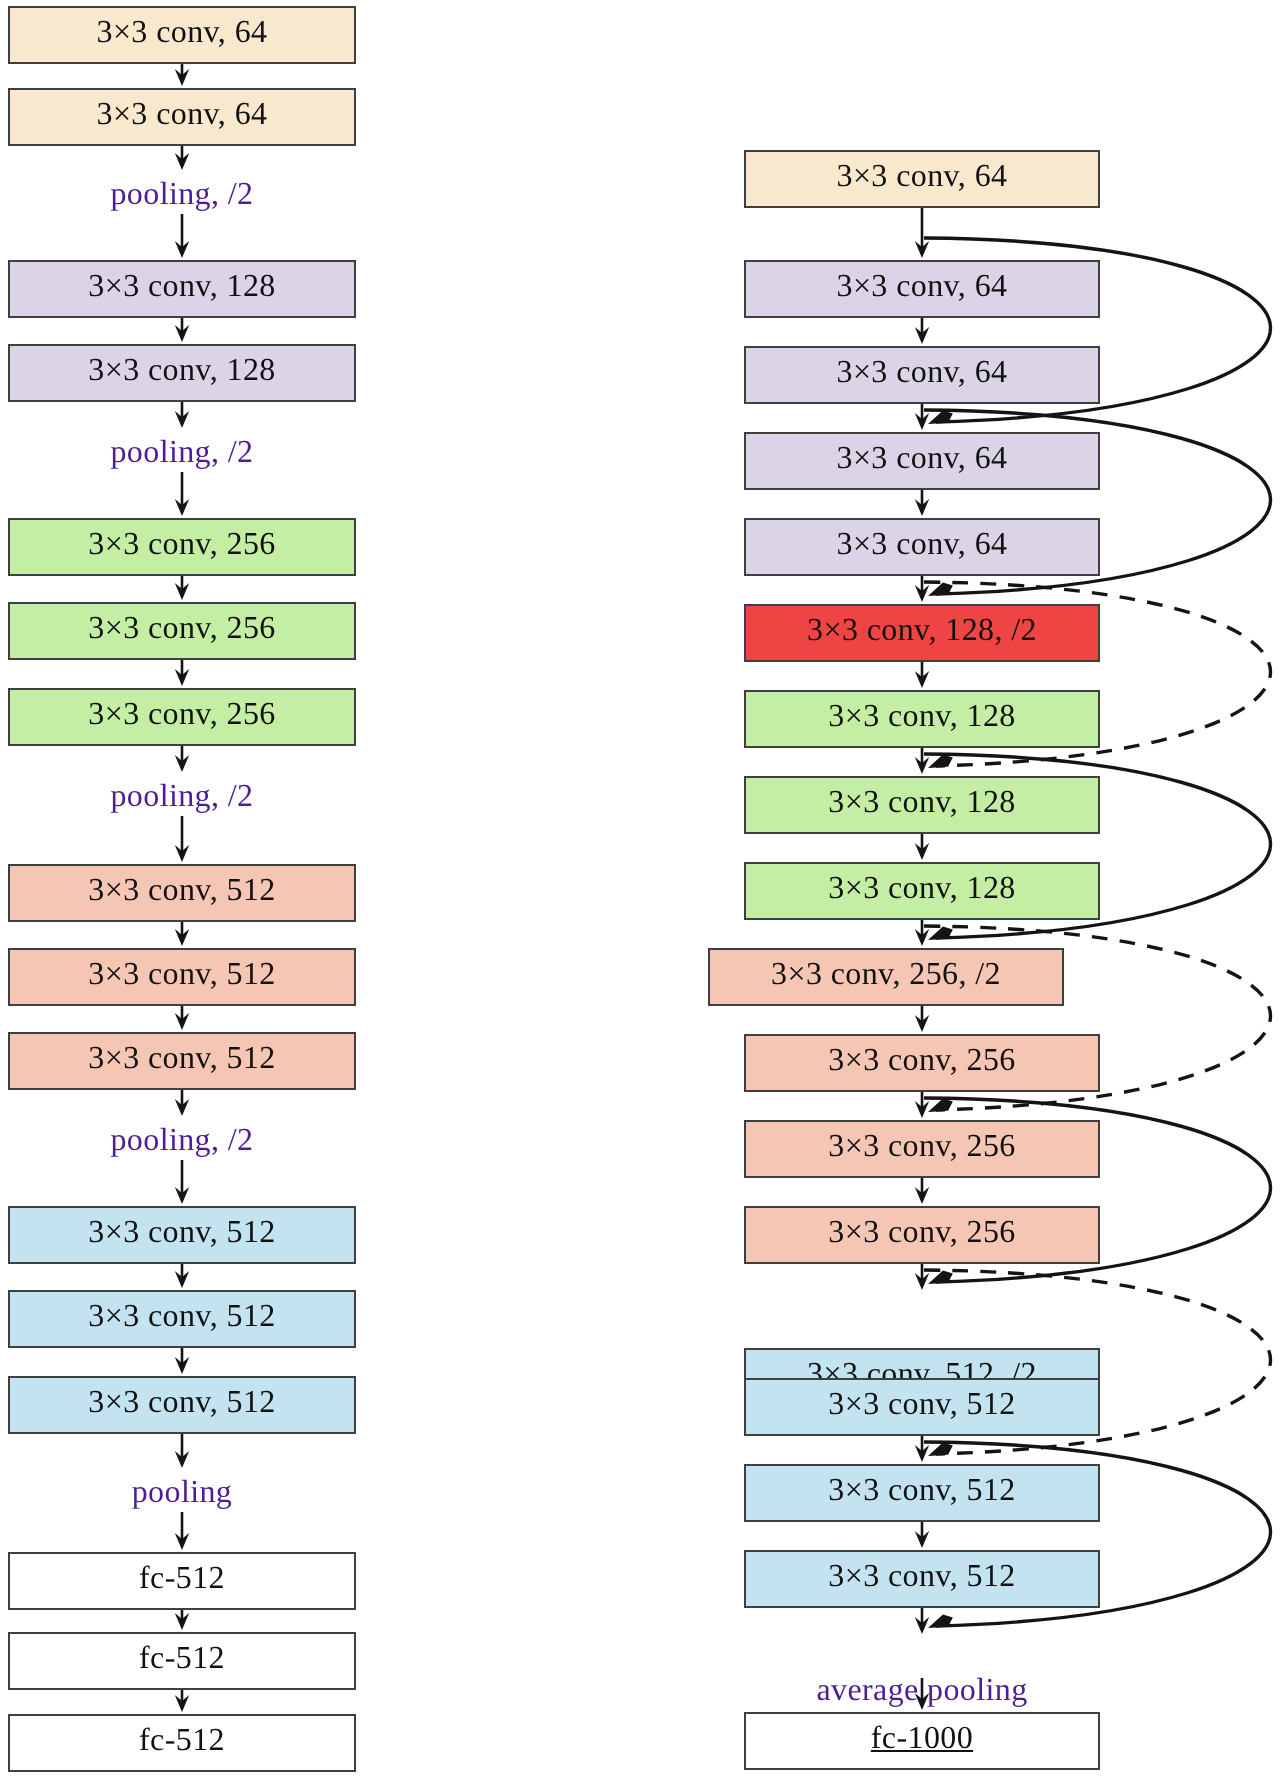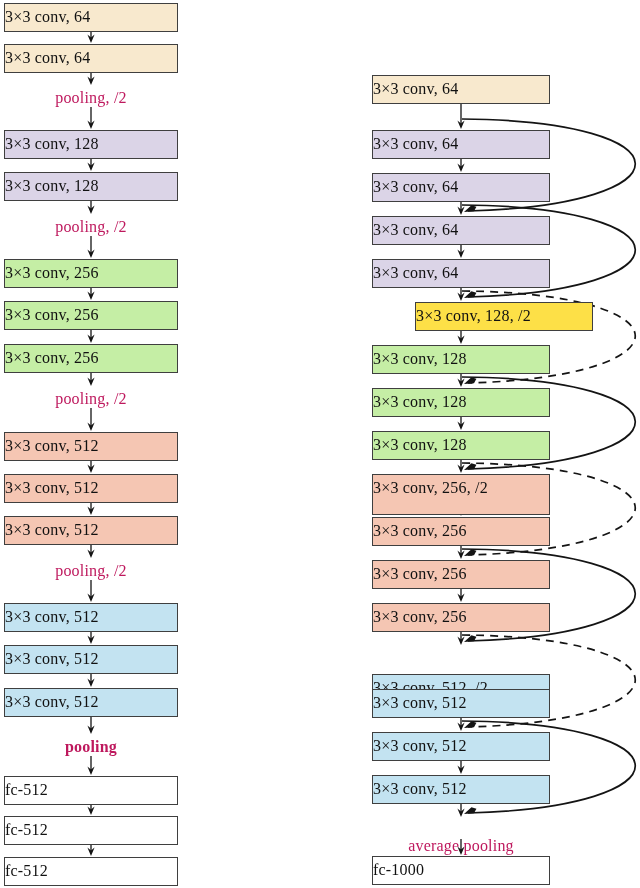--- a/index.html
+++ b/index.html
@@ -13,32 +13,33 @@
   }
   #lines {
     position: absolute;
     left: 0; top: 0;
     width: 640px; height: 888px;
   }
   .nnbox {
     position: absolute;
     box-sizing: border-box;
     border: 1.5px solid #3f3f3f;
+    text-align: center;
     font-size: 16px;
     color: #111111;
     line-height: 26px;
     background: #ffffff;
     letter-spacing: 0.2px;
   }
   .plabel {
     position: absolute;
     box-sizing: border-box;
     text-align: center;
     font-size: 16px;
-    color: #be185d;
+    color: #4c1d95;
     line-height: 18px;
     letter-spacing: 0.2px;
   }
 </style>
 </head>
 <body>
 
 <div class="stage">
   <svg id="lines" viewBox="0 0 640 888" xmlns="http://www.w3.org/2000/svg">
       <line x1="91" y1="32" x2="91" y2="39" stroke="#141414" stroke-width="1.3"></line>
@@ -145,37 +146,37 @@
       <div class="nnbox" style="left: 4px; top: 301px; width: 174px; height: 29px; background: rgb(197, 238, 165);">3×3 conv, 256</div>
       <div class="nnbox" style="left: 4px; top: 344px; width: 174px; height: 29px; background: rgb(197, 238, 165);">3×3 conv, 256</div>
       <div class="plabel" style="left: 11px; top: 390px; width: 160px; height: 18px;">pooling, /2</div>
       <div class="nnbox" style="left: 4px; top: 432px; width: 174px; height: 29px; background: rgb(245, 198, 179);">3×3 conv, 512</div>
       <div class="nnbox" style="left: 4px; top: 474px; width: 174px; height: 29px; background: rgb(245, 198, 179);">3×3 conv, 512</div>
       <div class="nnbox" style="left: 4px; top: 516px; width: 174px; height: 29px; background: rgb(245, 198, 179);">3×3 conv, 512</div>
       <div class="plabel" style="left: 11px; top: 562px; width: 160px; height: 18px;">pooling, /2</div>
       <div class="nnbox" style="left: 4px; top: 603px; width: 174px; height: 29px; background: rgb(195, 227, 241);">3×3 conv, 512</div>
       <div class="nnbox" style="left: 4px; top: 645px; width: 174px; height: 29px; background: rgb(195, 227, 241);">3×3 conv, 512</div>
       <div class="nnbox" style="left: 4px; top: 688px; width: 174px; height: 29px; background: rgb(195, 227, 241);">3×3 conv, 512</div>
-      <div class="plabel" style="left: 11px; top: 738px; width: 160px; height: 18px; font-weight: bold;">pooling</div>
+      <div class="plabel" style="left: 11px; top: 738px; width: 160px; height: 18px;">pooling</div>
       <div class="nnbox" style="left: 4px; top: 776px; width: 174px; height: 29px; background: rgb(255, 255, 255);">fc-512</div>
       <div class="nnbox" style="left: 4px; top: 816px; width: 174px; height: 29px; background: rgb(255, 255, 255);">fc-512</div>
       <div class="nnbox" style="left: 4px; top: 857px; width: 174px; height: 29px; background: rgb(255, 255, 255);">fc-512</div>
       <div class="nnbox" style="left: 372px; top: 75px; width: 178px; height: 29px; background: rgb(248, 233, 206);">3×3 conv, 64</div>
       <div class="nnbox" style="left: 372px; top: 130px; width: 178px; height: 29px; background: rgb(219, 212, 231);">3×3 conv, 64</div>
       <div class="nnbox" style="left: 372px; top: 173px; width: 178px; height: 29px; background: rgb(219, 212, 231);">3×3 conv, 64</div>
       <div class="nnbox" style="left: 372px; top: 216px; width: 178px; height: 29px; background: rgb(219, 212, 231);">3×3 conv, 64</div>
       <div class="nnbox" style="left: 372px; top: 259px; width: 178px; height: 29px; background: rgb(219, 212, 231);">3×3 conv, 64</div>
-      <div class="nnbox" style="left: 372px; top: 302px; width: 178px; height: 29px; background: #fde047; margin-left: 43px;">3×3 conv, 128, /2</div>
+      <div class="nnbox" style="left: 372px; top: 302px; width: 178px; height: 29px; background: #ef4444;">3×3 conv, 128, /2</div>
       <div class="nnbox" style="left: 372px; top: 345px; width: 178px; height: 29px; background: rgb(197, 238, 165);">3×3 conv, 128</div>
       <div class="nnbox" style="left: 372px; top: 388px; width: 178px; height: 29px; background: rgb(197, 238, 165);">3×3 conv, 128</div>
       <div class="nnbox" style="left: 372px; top: 431px; width: 178px; height: 29px; background: rgb(197, 238, 165);">3×3 conv, 128</div>
-      <div class="nnbox" style="left: 372px; top: 474px; width: 178px; height: 41px; background: rgb(245, 198, 179);">3×3 conv, 256, /2</div>
+      <div class="nnbox" style="left: 354px; top: 474px; width: 178px; height: 29px; background: rgb(245, 198, 179);">3×3 conv, 256, /2</div>
       <div class="nnbox" style="left: 372px; top: 517px; width: 178px; height: 29px; background: rgb(245, 198, 179);">3×3 conv, 256</div>
       <div class="nnbox" style="left: 372px; top: 560px; width: 178px; height: 29px; background: rgb(245, 198, 179);">3×3 conv, 256</div>
       <div class="nnbox" style="left: 372px; top: 603px; width: 178px; height: 29px; background: rgb(245, 198, 179);">3×3 conv, 256</div>
       <div class="nnbox" style="left: 372px; top: 646px; width: 178px; height: 29px; background: rgb(195, 227, 241); margin-top: 28px;">3×3 conv, 512, /2</div>
       <div class="nnbox" style="left: 372px; top: 689px; width: 178px; height: 29px; background: rgb(195, 227, 241);">3×3 conv, 512</div>
       <div class="nnbox" style="left: 372px; top: 732px; width: 178px; height: 29px; background: rgb(195, 227, 241);">3×3 conv, 512</div>
       <div class="nnbox" style="left: 372px; top: 775px; width: 178px; height: 29px; background: rgb(195, 227, 241);">3×3 conv, 512</div>
       <div class="plabel" style="left: 381px; top: 821px; width: 160px; height: 18px; margin-top: 16px;">average pooling</div>
-      <div class="nnbox" style="left: 372px; top: 856px; width: 178px; height: 29px; background: rgb(255, 255, 255);">fc-1000</div>
+      <div class="nnbox" style="left: 372px; top: 856px; width: 178px; height: 29px; background: rgb(255, 255, 255); text-decoration: underline;">fc-1000</div>
     </div>
 </div>
 
 </body></html>

